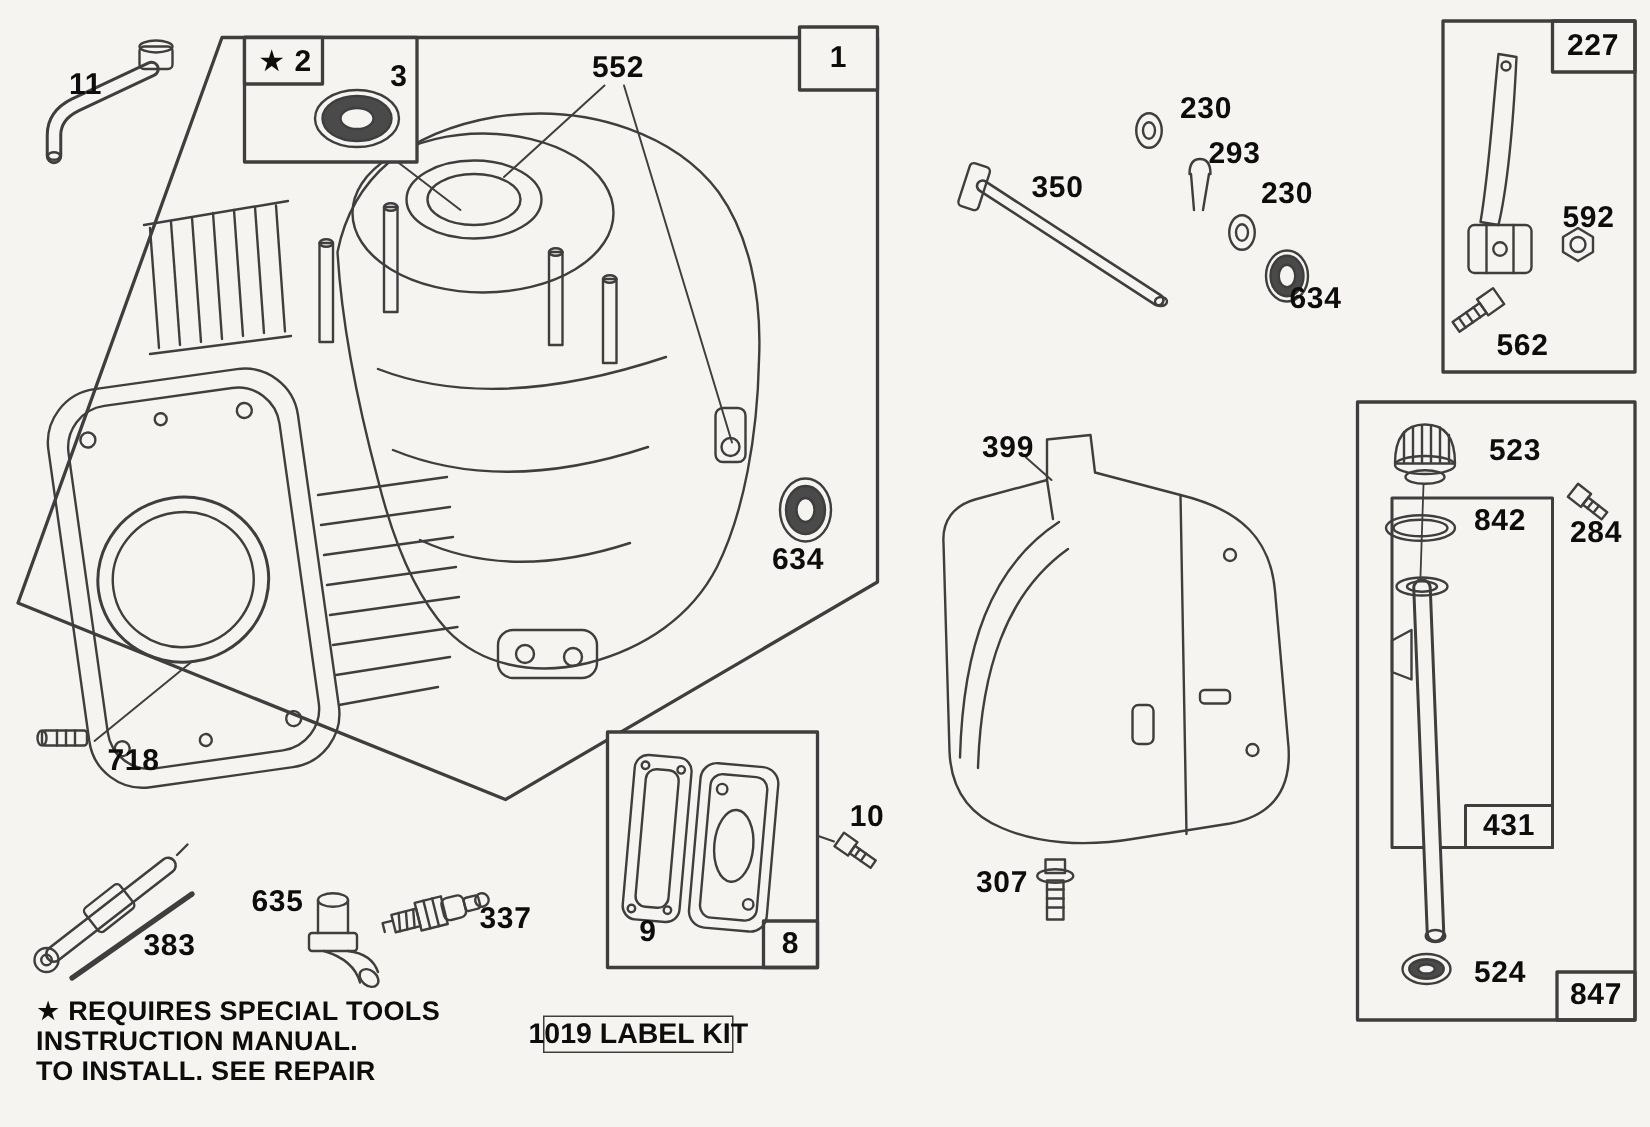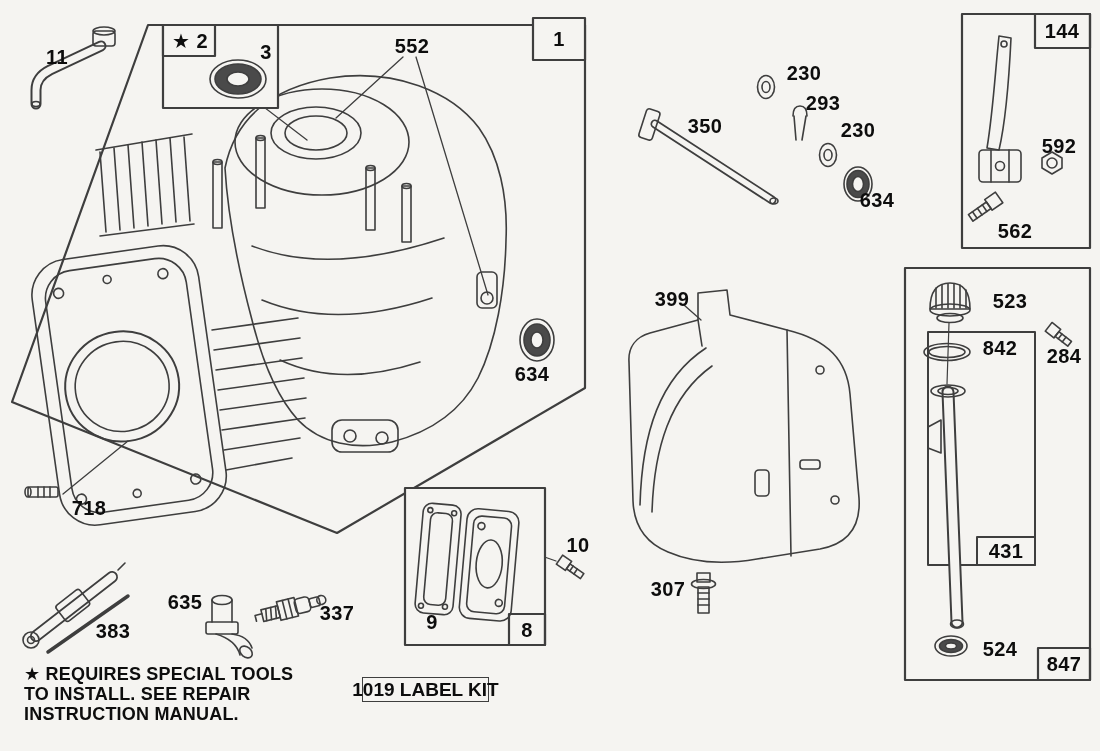--- a/index.html
+++ b/index.html
@@ -342,41 +342,41 @@
   <div class="part-label" style="left:266px;top:52px">3</div>
   <div class="part-label" style="left:412px;top:46px">552</div>
   <div class="part-label" style="left:559px;top:39px">1</div>
   <div class="part-label" style="left:89px;top:508px">718</div>
   <div class="part-label" style="left:532px;top:374px">634</div>
   <div class="part-label" style="left:705px;top:126px">350</div>
   <div class="part-label" style="left:804px;top:73px">230</div>
   <div class="part-label" style="left:823px;top:103px">293</div>
   <div class="part-label" style="left:858px;top:130px">230</div>
   <div class="part-label" style="left:877px;top:200px">634</div>
-  <div class="part-label" style="left:1062px;top:31px">144</div>
+  <div class="part-label" style="left:1062px;top:31px">227</div>
   <div class="part-label" style="left:1059px;top:146px">592</div>
   <div class="part-label" style="left:1015px;top:231px">562</div>
   <div class="part-label" style="left:672px;top:299px">399</div>
   <div class="part-label" style="left:668px;top:589px">307</div>
   <div class="part-label" style="left:1010px;top:301px">523</div>
   <div class="part-label" style="left:1000px;top:348px">842</div>
   <div class="part-label" style="left:1064px;top:356px">284</div>
   <div class="part-label" style="left:1006px;top:551px">431</div>
   <div class="part-label" style="left:1000px;top:649px">524</div>
   <div class="part-label" style="left:1064px;top:664px">847</div>
   <div class="part-label" style="left:113px;top:631px">383</div>
   <div class="part-label" style="left:185px;top:602px">635</div>
   <div class="part-label" style="left:337px;top:613px">337</div>
   <div class="part-label" style="left:432px;top:622px">9</div>
   <div class="part-label" style="left:527px;top:630px">8</div>
   <div class="part-label" style="left:578px;top:545px">10</div>
 
   <div class="footnote">
     <div>★ REQUIRES SPECIAL TOOLS</div>
+    <div>INSTRUCTION MANUAL.</div>
     <div>TO INSTALL.  SEE REPAIR</div>
-    <div>INSTRUCTION MANUAL.</div>
   </div>
 
   <div class="ref-box" style="left:362px;top:677px;width:125px;height:23px">
     <span>1019 LABEL KIT</span>
   </div>
 
 </div>
 
 </body></html>

